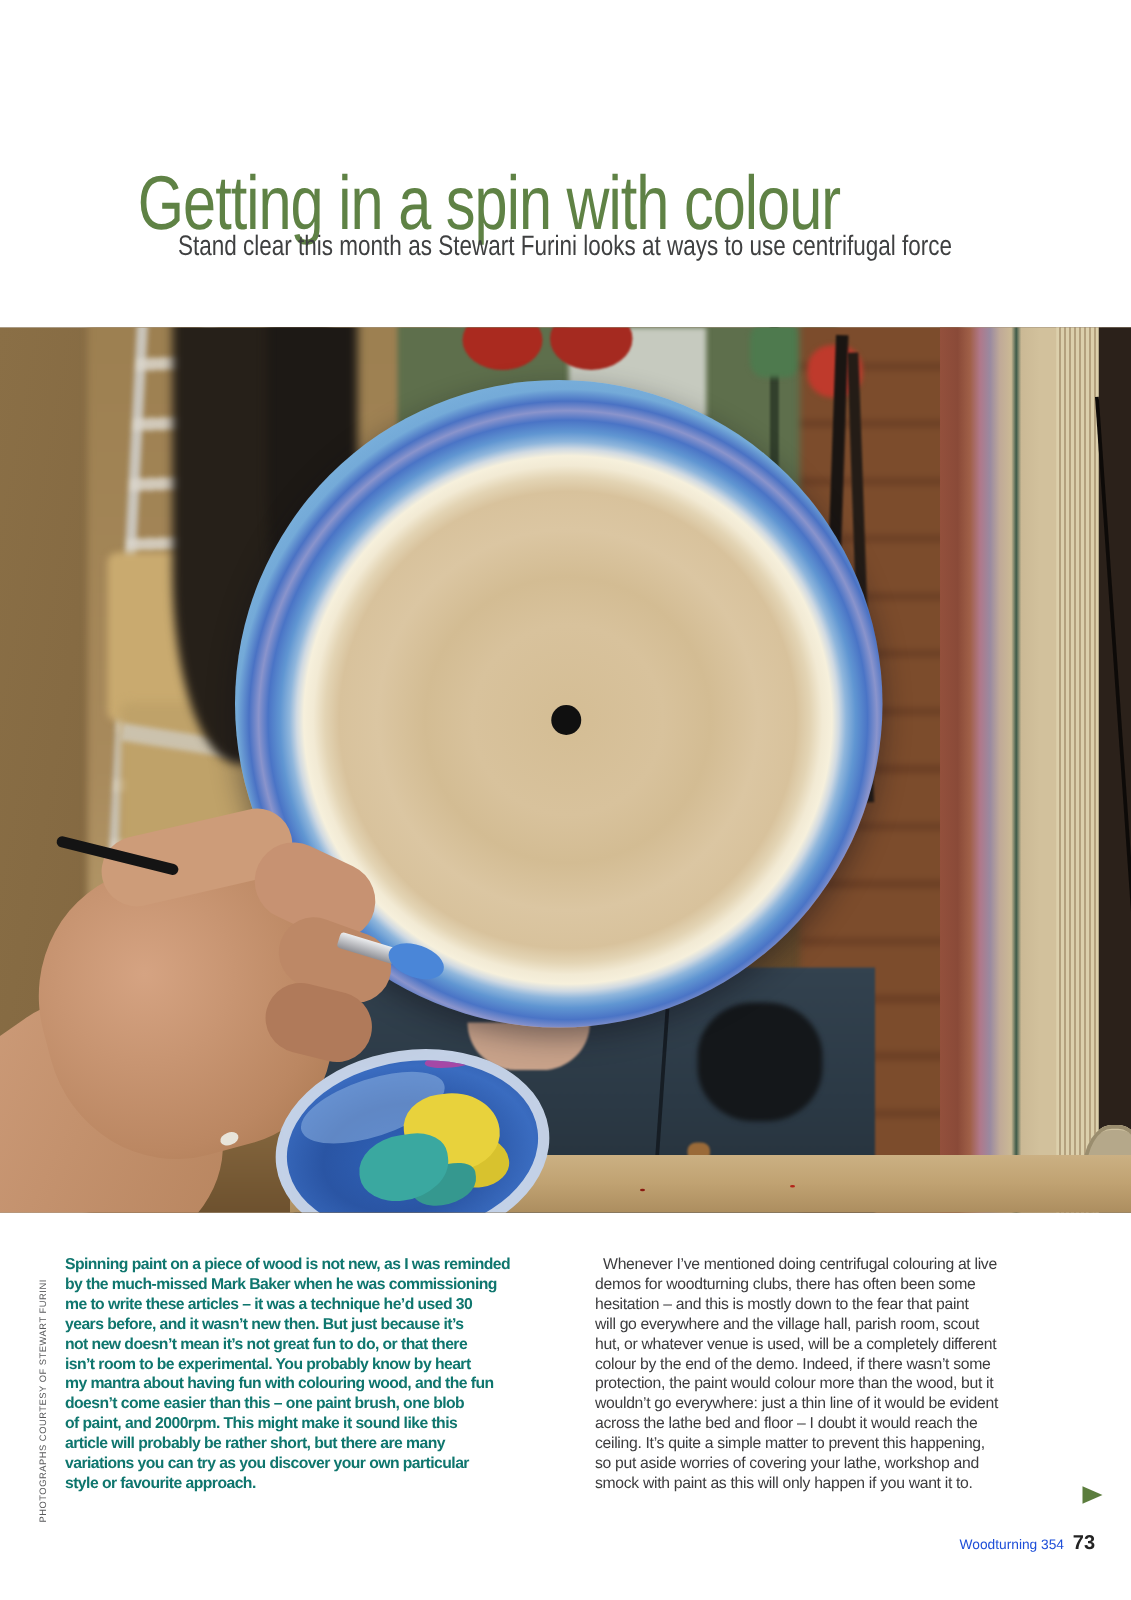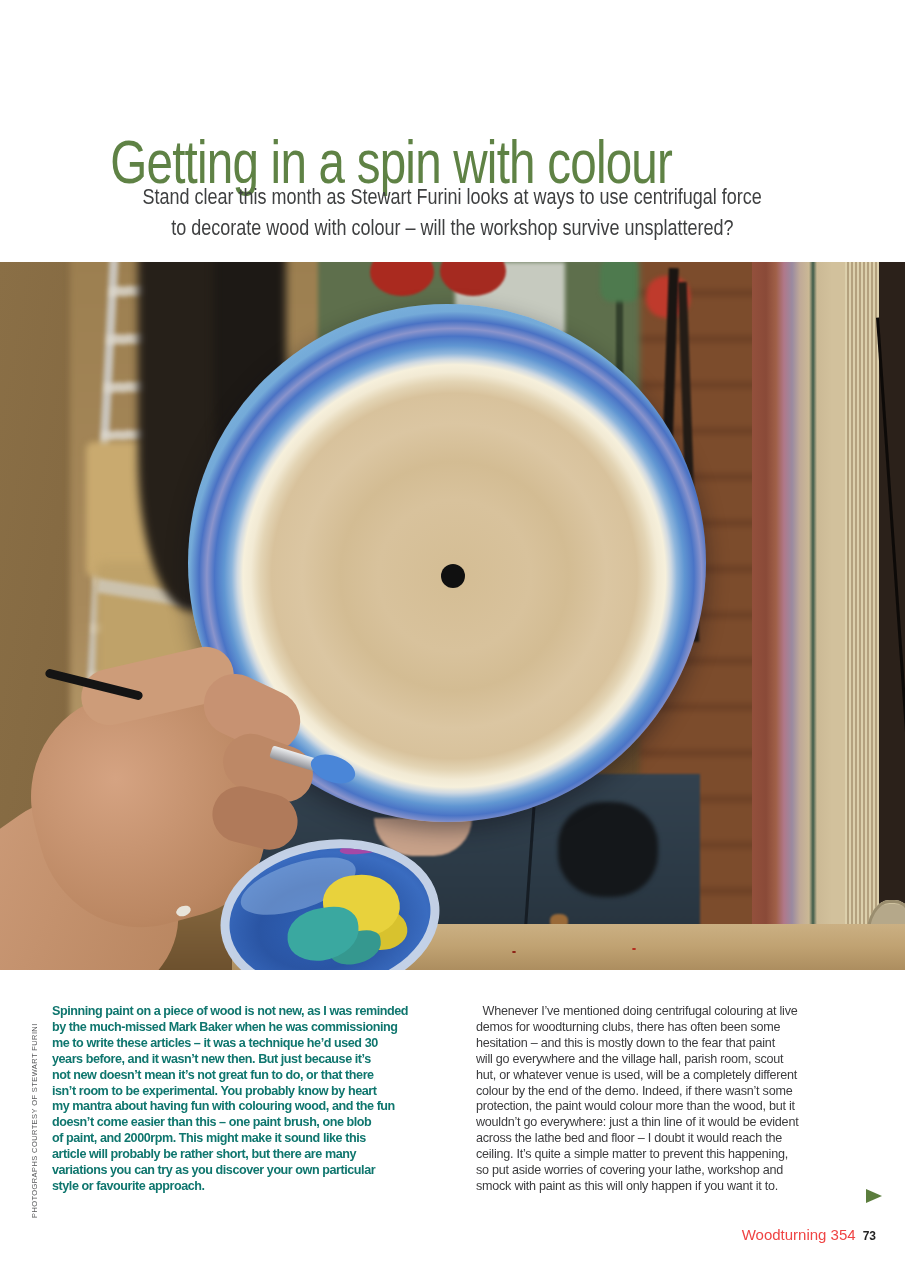--- a/index.html
+++ b/index.html
@@ -146,35 +146,34 @@
     font-size:7.5px;letter-spacing:0.4px;color:#58595b;white-space:nowrap;
   }
 
   
   .col{position:absolute;top:1004px;font-size:12.6px;line-height:15.9px;white-space:pre;}
   .col-left{left:52px;color:#0f766e;font-weight:bold;letter-spacing:-0.45px;}
   .col-right{left:476px;color:#3c3c3e;letter-spacing:-0.25px;}
 
   
   .footer{position:absolute;top:1226px;right:29px;white-space:nowrap;}
-  .footer .issue{font-size:15px;color:#ef4444;text-align:center;}
-  .footer .pagenum{font-size:12px;color:#232323;font-weight:bold;margin-left:7px;}
+  .footer .issue{font-size:11px;color:#1d4ed8;text-align:center;}
+  .footer .pagenum{font-size:16px;color:#232323;font-weight:bold;margin-left:7px;}
   .continue-arrow{
     position:absolute;left:866px;top:1189px;width:0;height:0;
     border-left:16px solid #5b7d3d;border-top:7.5px solid transparent;border-bottom:7.5px solid transparent;
   }
 </style>
 </head>
 <body>
 
 <h1 class="masthead-title"><span class="squeeze">Getting in a spin with colour</span></h1>
 
 <div class="standfirst">
   <span class="line"><span class="squeeze">Stand clear this month as Stewart Furini looks at ways to use centrifugal force</span></span>
-  <span class="line"><span class="squeeze">to decorate wood with colour – will the workshop survive unsplattered?</span></span>
 </div>
 
 <div class="photo">
   <div class="bg-base"></div>
   <div class="bg-left-wall"></div>
   <div class="ladder"></div>
   <div class="box-a"></div>
   <div class="box-b"></div>
   <div class="metal-edge"></div>
   <div class="jacket"></div>

